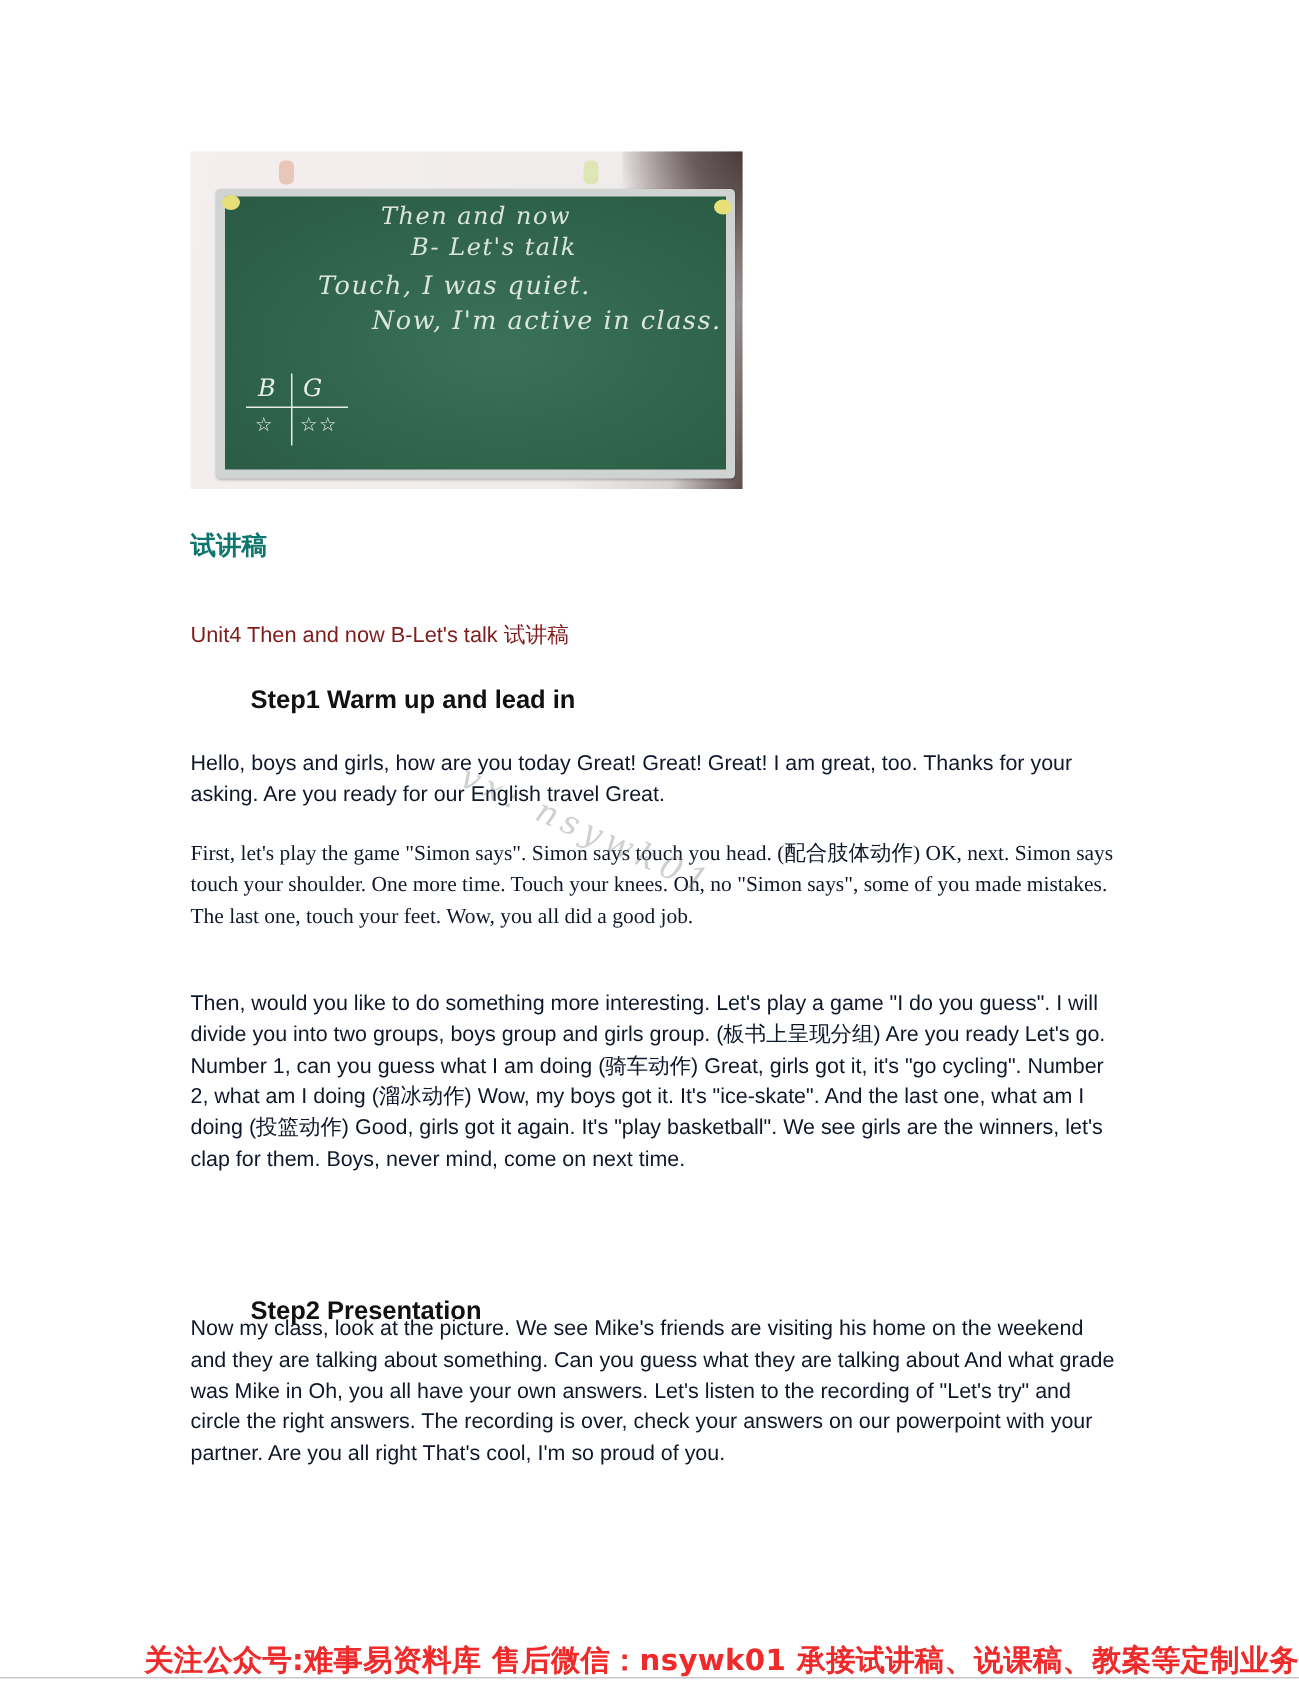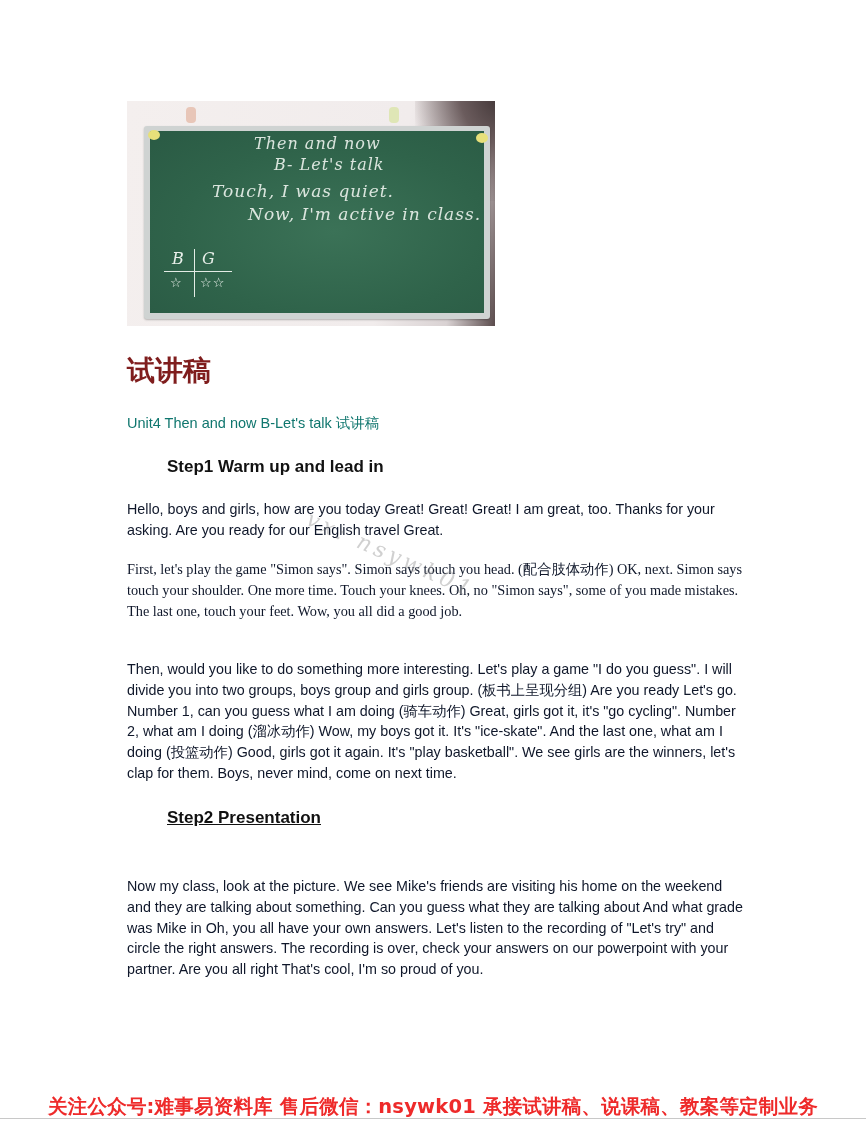--- a/index.html
+++ b/index.html
@@ -37,34 +37,34 @@
     .tbl { position: absolute; left: 14px; top: 118px; width: 70px; height: 50px; }
     .tbl .hl { position: absolute; left: 0; top: 22px; width: 68px; height: 1px; background: #e3ece5; }
     .tbl .vl { position: absolute; left: 30px; top: 0; width: 1px; height: 48px; background: #e3ece5; }
     .tbl .b { position: absolute; left: 8px; top: 0; color: #e9f0ea; font-size: 16px; font-family: "DejaVu Serif", serif; font-style: italic; }
     .tbl .g { position: absolute; left: 38px; top: 0; color: #e9f0ea; font-size: 16px; font-family: "DejaVu Serif", serif; font-style: italic; }
     .tbl .s1 { position: absolute; left: 6px; top: 26px; color: #e9f0ea; font-size: 13px; }
     .tbl .s2 { position: absolute; left: 36px; top: 26px; color: #e9f0ea; font-size: 13px; letter-spacing: 1px; }
     .magnet { position: absolute; width: 12px; height: 10px; border-radius: 50%; background: #e7e07a; }
     .clip { position: absolute; width: 10px; height: 16px; border-radius: 4px; }
 
-    .title { position: absolute; left: 127px; top: 352px; font-size: 28px; font-weight: bold; color: #7f1d1d; }
-    .subtitle { position: absolute; left: 127px; top: 414px; font-size: 14.5px; color: #0f766e; }
+    .title { position: absolute; left: 127px; top: 352px; font-size: 17px; font-weight: bold; color: #0f766e; }
+    .subtitle { position: absolute; left: 127px; top: 414px; font-size: 14.5px; color: #7f1d1d; }
     .h2 { position: absolute; left: 127px; font-size: 17px; font-weight: bold; color: #111; margin-left: 40px; }
     .para {
       position: absolute; left: 127px; width: 618px; font-size: 14.3px; line-height: 20.8px; color: #0f172a;
     }
     .watermark {
       position: absolute; left: 313px; top: 506px; font-size: 22px; color: rgba(120,120,120,0.35);
       transform: rotate(24deg); transform-origin: left top; font-family: "DejaVu Serif", serif; font-style: italic;
       letter-spacing: 4px; pointer-events: none;
     }
     .footer {
       position: absolute; left: 0; top: 1093px; width: 866px; height: 29px;
-      text-align: center; font-size: 19.5px; font-weight: bold; color: #ee2a2a; white-space: nowrap; letter-spacing: 0.2px;
+      text-align: right; font-size: 19.5px; font-weight: bold; color: #ee2a2a; white-space: nowrap; letter-spacing: 0.2px;
       font-family: "DejaVu Sans", sans-serif;
     }
     .footer-rule { position: absolute; left: 0; top: 1118px; width: 866px; height: 1px; background: #c8c8c8; }
   </style>
 </head>
 <body>
 
 <div class="photo">
   <div class="corner-shadow"></div>
   <div class="clip" style="left:59px;top:6px;background:#e8c6b8;"></div>
@@ -90,19 +90,19 @@
 </div>
 
 <div class="title">试讲稿</div>
 <div class="subtitle">Unit4 Then and now B-Let's talk 试讲稿</div>
 
 <div class="h2" style="top:457px;">Step1 Warm up and lead in</div>
 <div class="para" style="top:499px;">Hello, boys and girls, how are you today Great! Great! Great! I am great, too. Thanks for your asking. Are you ready for our English travel Great.</div>
 <div class="para" style="top:559px;font-family:Liberation Serif, serif;">First, let's play the game "Simon says". Simon says touch you head. (配合肢体动作) OK, next. Simon says touch your shoulder. One more time. Touch your knees. Oh, no "Simon says", some of you made mistakes. The last one, touch your feet. Wow, you all did a good job.</div>
 <div class="para" style="top:659px;">Then, would you like to do something more interesting. Let's play a game "I do you guess". I will divide you into two groups, boys group and girls group. (板书上呈现分组) Are you ready Let's go. Number 1, can you guess what I am doing (骑车动作) Great, girls got it, it's "go cycling". Number 2, what am I doing (溜冰动作) Wow, my boys got it. It's "ice-skate". And the last one, what am I doing (投篮动作) Good, girls got it again. It's "play basketball". We see girls are the winners, let's clap for them. Boys, never mind, come on next time.</div>
 
-<div class="h2" style="top:808px;text-decoration:underline;">Step2 Presentation</div>
+<div class="h2" style="top:864px;">Step2 Presentation</div>
 <div class="para" style="top:876px;">Now my class, look at the picture. We see Mike's friends are visiting his home on the weekend and they are talking about something. Can you guess what they are talking about And what grade was Mike in Oh, you all have your own answers. Let's listen to the recording of "Let's try" and circle the right answers. The recording is over, check your answers on our powerpoint with your partner. Are you all right That's cool, I'm so proud of you.</div>
 
 <div class="watermark">vx: nsywk01</div>
 
 <div class="footer">关注公众号:难事易资料库  售后微信：nsywk01   承接试讲稿、说课稿、教案等定制业务</div>
 <div class="footer-rule"></div>
 
 </body></html>

